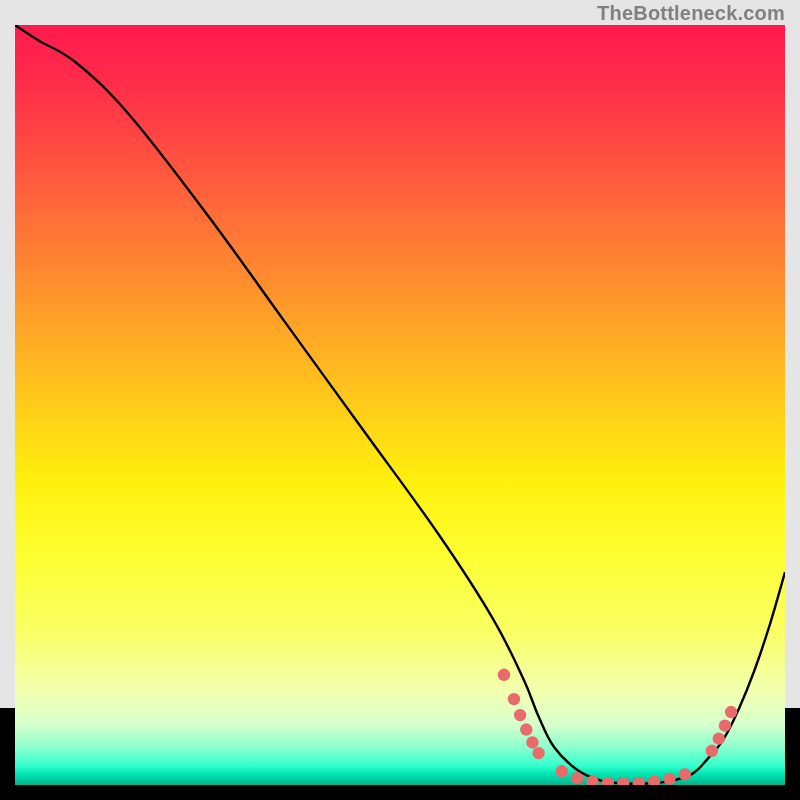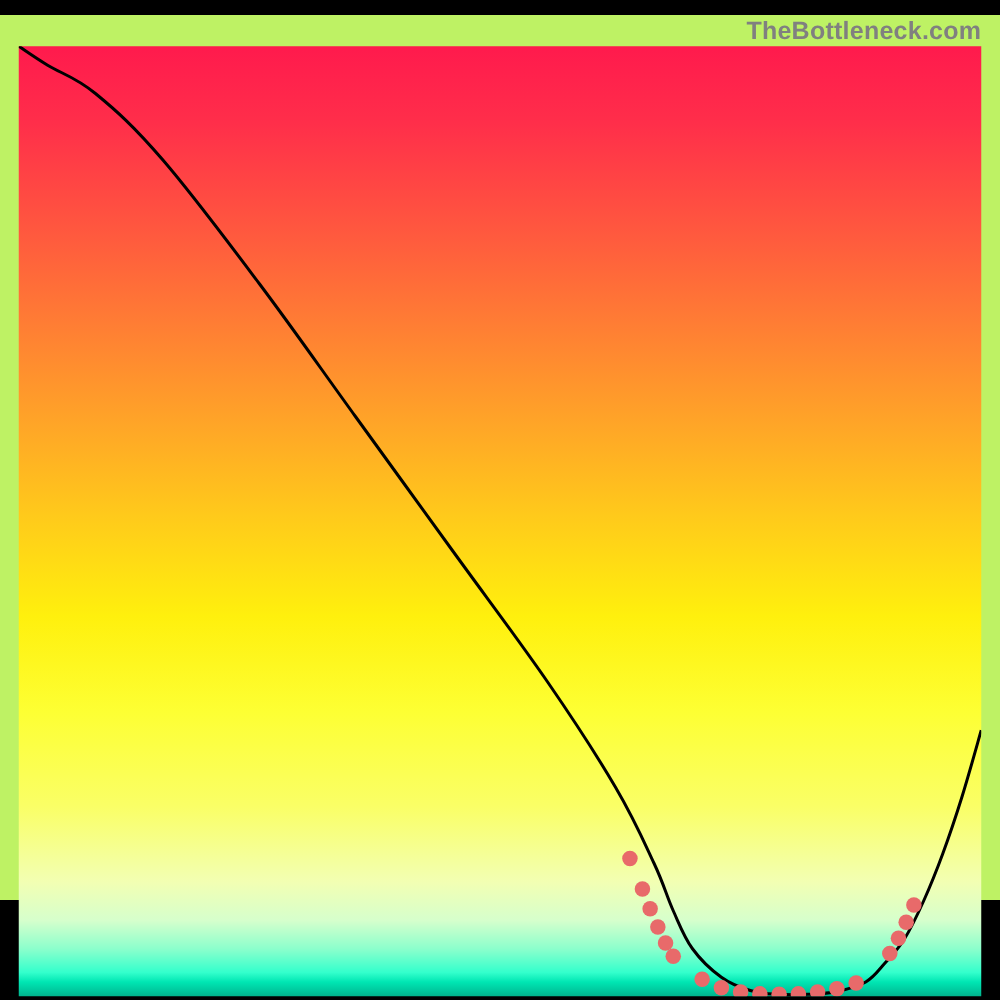--- a/index.html
+++ b/index.html
@@ -1,22 +1,21 @@
 <!DOCTYPE html>
 <html><head>
 <meta charset="utf-8">
 <style>
   * { margin: 0; padding: 0; box-sizing: border-box; }
   html, body { width: 800px; height: 800px; background: #000; overflow: hidden; }
   .stage {
     position: relative;
     width: 800px;
     height: 708px;
-    background: #bef264;
-    margin-top: 12px;
+    background: #e5e5e5;
   }
   .plot {
     position: absolute;
     left: 15px;
     top: 25px;
     width: 770px;
     height: 760px;
     background: linear-gradient(to bottom,
       #ff1a4d 0%,
       #ff2e4a 8%,

